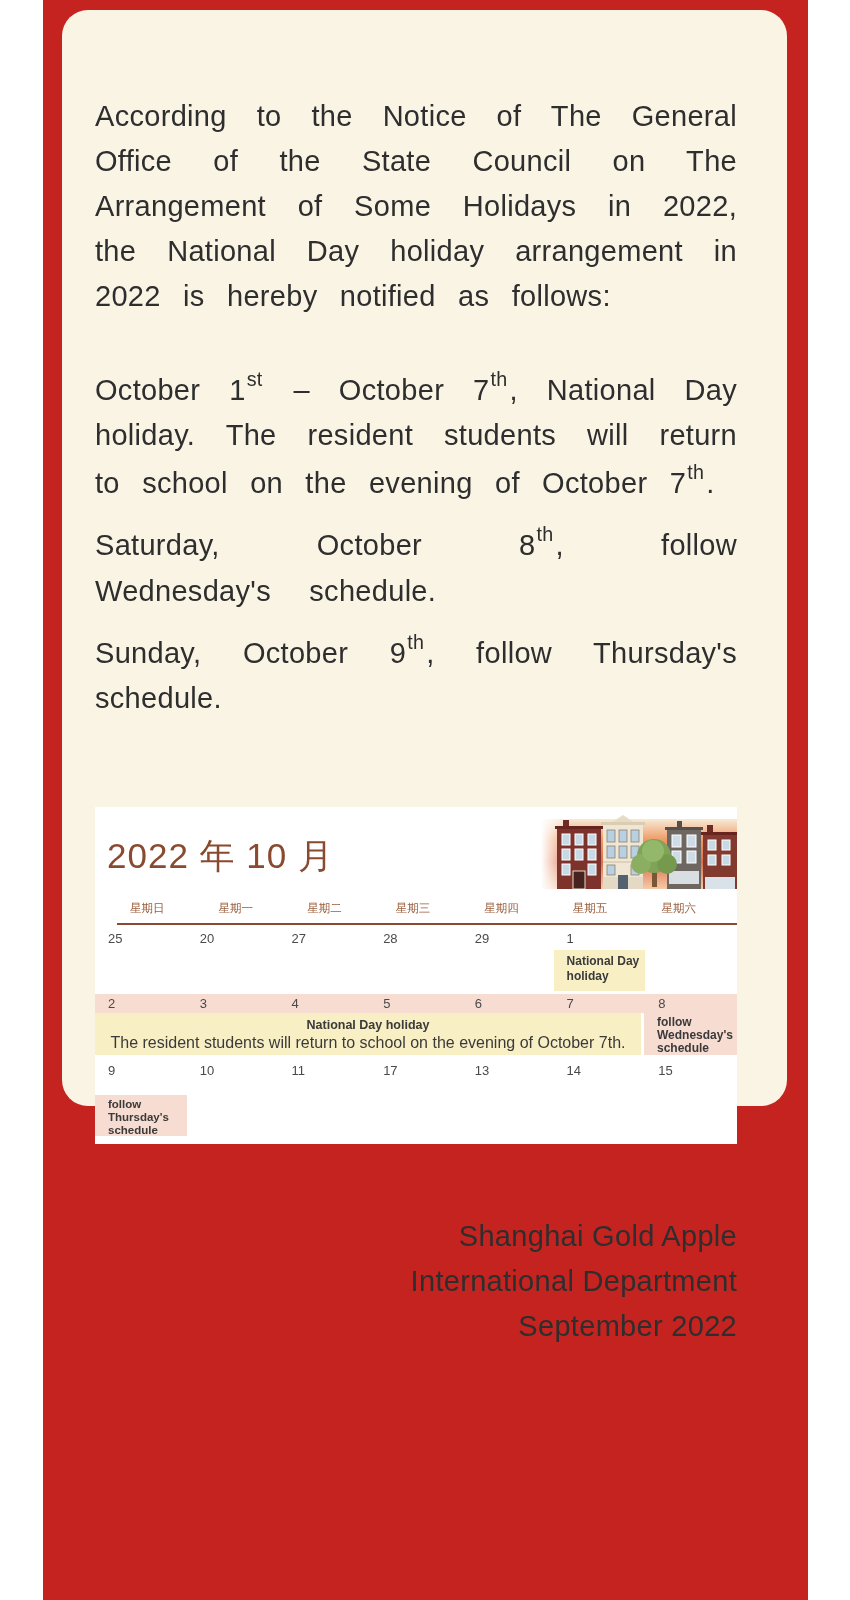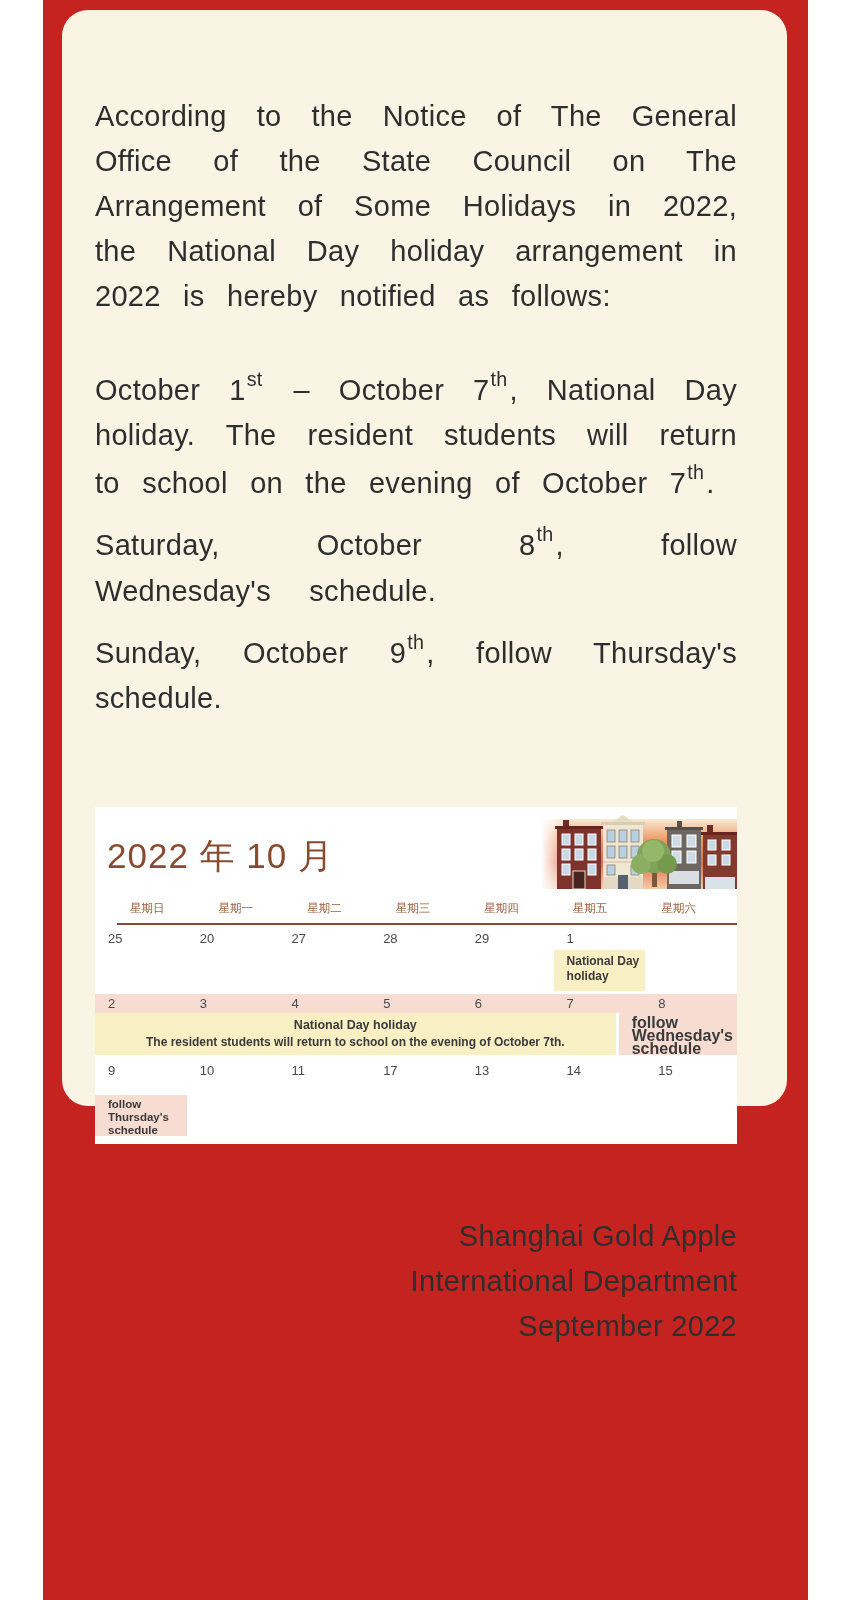--- a/index.html
+++ b/index.html
@@ -84,26 +84,26 @@
   .w2-dates .cell { padding-left: 13px; }
   .w2-body { display: flex; height: 42px; }
   .w2-holiday {
     width: calc(100% * 6 / 7 - 3px); margin-right: 3px;
     box-sizing: border-box;
     background: #f9efc5;
     text-align: center; padding-top: 4px;
     color: #3a3a3a;
   }
   .w2-holiday .l1 { font-size: 12.5px; font-weight: bold; line-height: 17px; }
-  .w2-holiday .l2 { font-size: 12px; font-weight: bold; line-height: 17px; }
+  .w2-holiday .l2 { font-size: 16px; font-weight: normal; line-height: 17px; }
   .w2-oct8 {
     flex: 1; background: #f7dcd2;
     box-sizing: border-box;
     padding: 3px 4px 0 13px;
-    font-size: 16px; font-weight: bold; line-height: 13px;
+    font-size: 12px; font-weight: bold; line-height: 13px;
     color: #3a3a3a;
   }
   .week3-dates { height: 17px; line-height: 17px; padding-top: 7px; }
   .week3-dates .cell { padding-left: 13px; }
   .w3-body { display: flex; height: 41px; margin-top: 16px; }
   .w3-oct9 {
     width: calc(100% / 7); box-sizing: border-box;
     background: #f7dcd2;
     padding: 3px 4px 0 13px;
     font-size: 11.5px; font-weight: bold; line-height: 13px;

